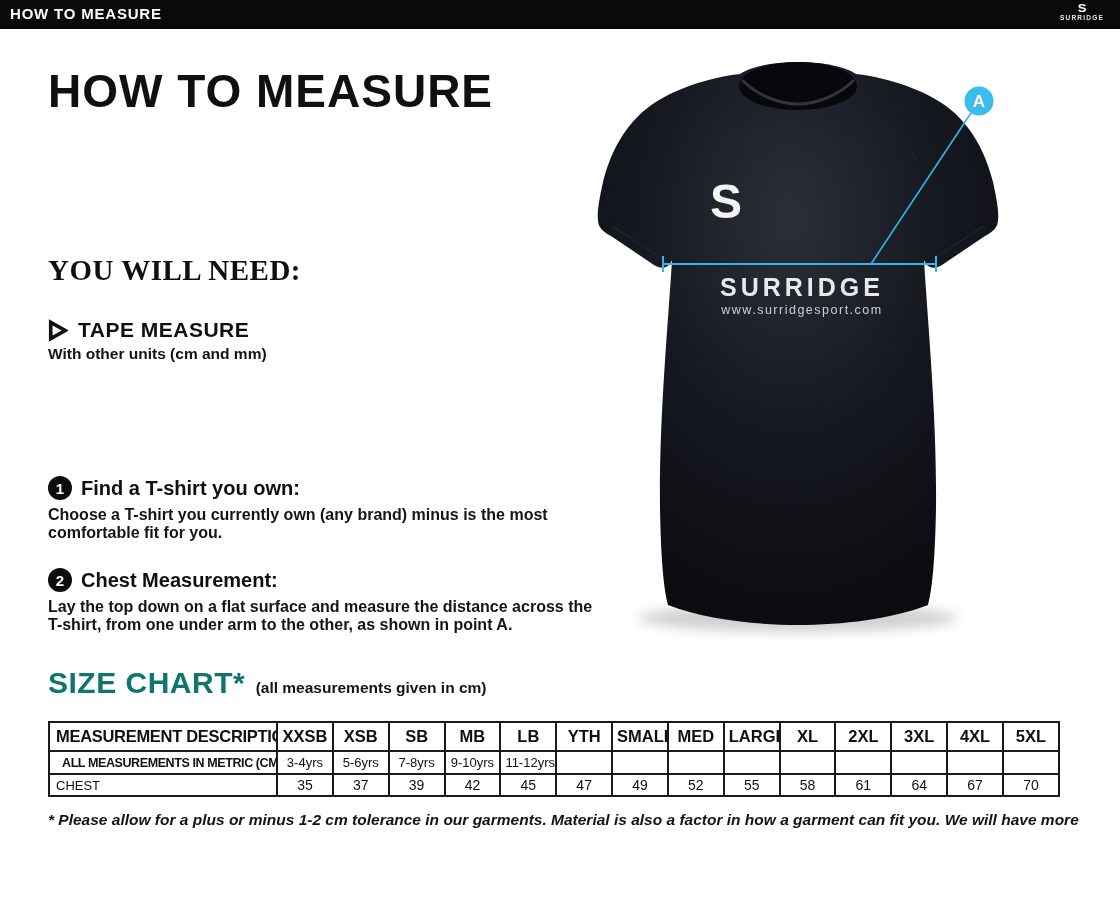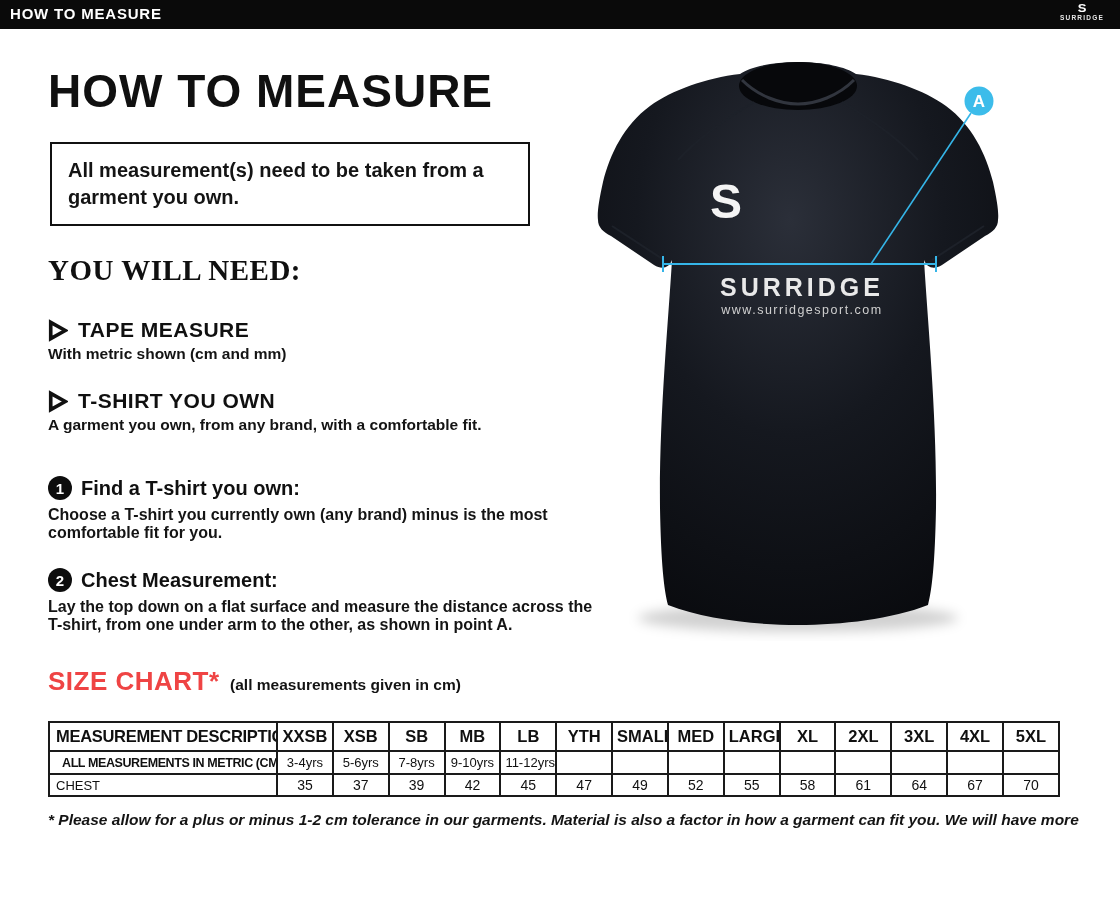--- a/index.html
+++ b/index.html
@@ -31,21 +31,21 @@
   .step{position:absolute;left:48px;width:552px;}
   .step .row{display:flex;align-items:center;gap:9px;}
   .step .num{width:24px;height:24px;border-radius:50%;background:#0d0d0d;color:#fff;font-size:15px;
              font-weight:bold;display:flex;align-items:center;justify-content:center;flex:0 0 auto;}
   .step .title{font-size:20px;font-weight:bold;color:#101010;}
   .step .desc{font-size:16px;font-weight:bold;line-height:17.5px;color:#141414;margin-top:6px;}
   .step-1{top:476px;}
   .step-2{top:568px;}
 
   .size-chart-head{position:absolute;left:48px;top:666px;}
-  .size-chart-head .big{font-size:26px;font-weight:bold;letter-spacing:.5px;color:#ef4444;}
+  .size-chart-head .big{font-size:30px;font-weight:bold;letter-spacing:.5px;color:#0f766e;}
   .size-chart-head .small{font-size:15.5px;font-weight:bold;color:#141414;margin-left:6px;margin-top:16px;}
 
   
   table.size-chart{position:absolute;left:48px;top:721px;width:1012px;border-collapse:collapse;
                    table-layout:fixed;background:#fff;}
   table.size-chart th,table.size-chart td{border:2px solid #1a1a1a;padding:0 4px;color:#101010;
                    overflow:hidden;white-space:nowrap;}
   table.size-chart col.c-desc{width:228px;}
   table.size-chart thead th{height:27px;font-size:16.5px;font-weight:bold;text-align:center;}
   table.size-chart thead th.desc{text-align:left;padding-left:6px;letter-spacing:-.3px;}
@@ -69,43 +69,33 @@
   <div class="topbar">
     <div class="topbar-title">HOW TO MEASURE</div>
     <div class="topbar-logo">
       <span class="mono">S</span>
       <span class="word">SURRIDGE</span>
     </div>
   </div>
 
   <div class="h1">HOW TO MEASURE</div>
 
-  <div class="note-box">All measurement(s) need to be taken from a garment you own.</div>
 
   <div class="h2 you-will-need">YOU WILL NEED:</div>
 
   <div class="need-item need-1">
     <div class="row">
       <svg class="tri" viewBox="0 0 22 24">
         <path d="M3 3 L19 12 L3 21 Z" fill="none" stroke="#111" stroke-width="4" stroke-linejoin="miter"></path>
       </svg>
       <span class="title">TAPE MEASURE</span>
     </div>
-    <div class="desc">With metric shown (cm and mm)</div>
-  </div>
-
-  <div class="need-item need-2">
-    <div class="row">
-      <svg class="tri" viewBox="0 0 22 24">
-        <path d="M3 3 L19 12 L3 21 Z" fill="none" stroke="#111" stroke-width="4" stroke-linejoin="miter"></path>
-      </svg>
-      <span class="title">T-SHIRT YOU OWN</span>
-    </div>
-    <div class="desc">A garment you own, from any brand, with a comfortable fit.</div>
-  </div>
+    <div class="desc">With other units (cm and mm)</div>
+  </div>
+
 
   <div class="step step-1">
     <div class="row">
       <span class="num">1</span>
       <span class="title">Find a T-shirt you own:</span>
     </div>
     <div class="desc">Choose a T-shirt you currently own (any brand) minus is the most comfortable fit for you.</div>
   </div>
 
   <div class="step step-2">

